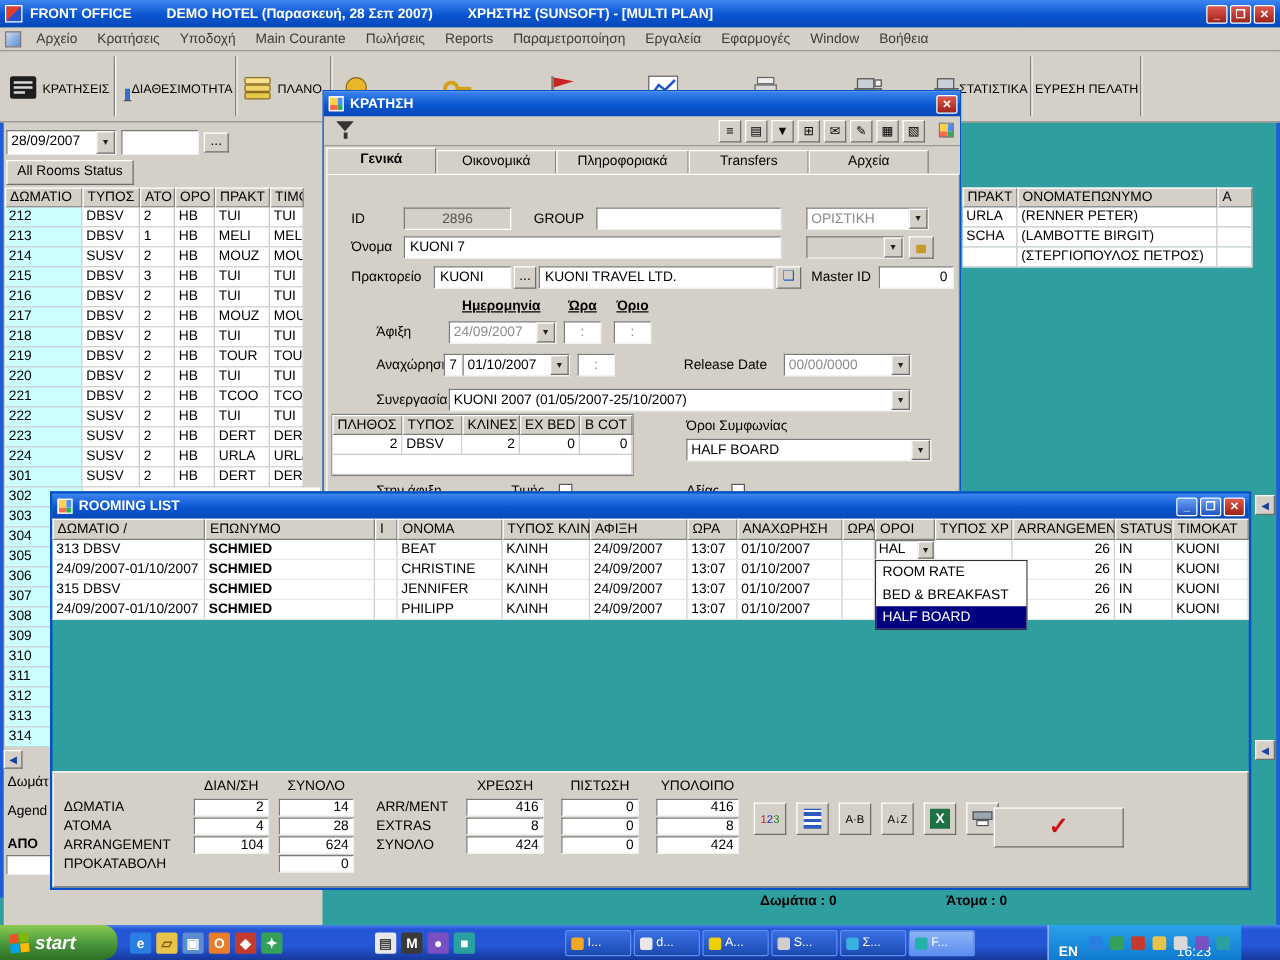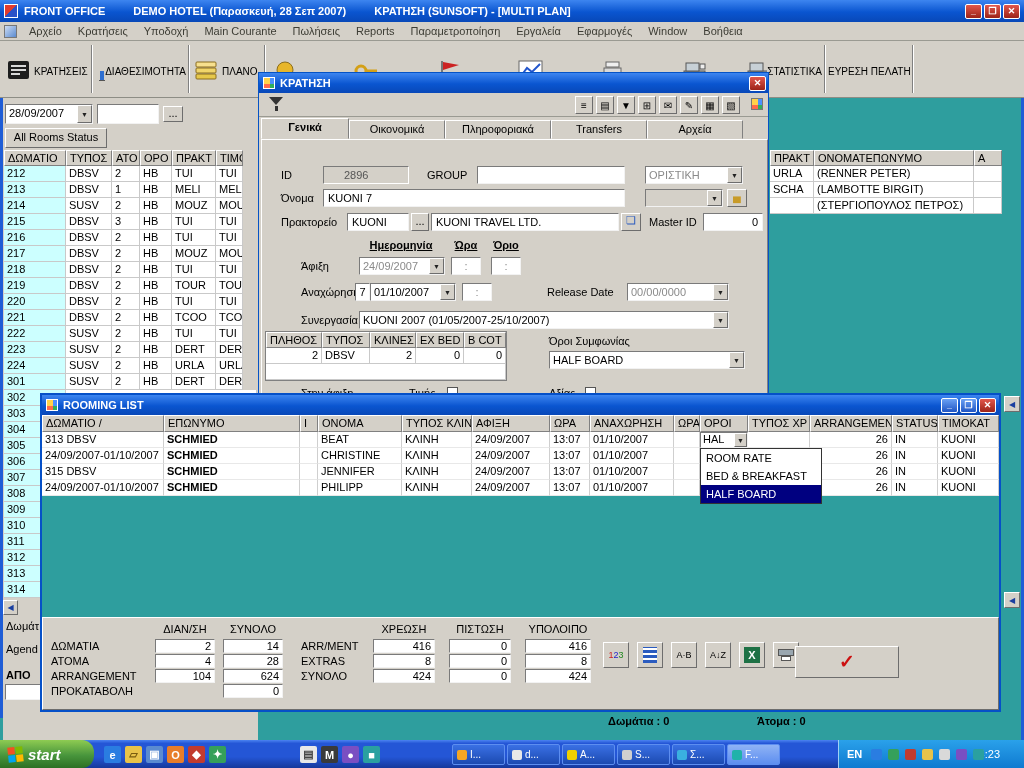--- a/index.html
+++ b/index.html
@@ -54,21 +54,21 @@
 
 <div id="screen">
 
   <div class="abs" style="left:0;top:22;width:3px;height:718px;background:#1f5dd6"></div>
   <div class="abs" style="left:1021px;top:22px;width:3px;height:718px;background:#1f5dd6"></div>
 
   <div class="abs titlebar" style="left:0;top:0;width:1024px;height:22px;padding:0 4px">
     <div style="width:14px;height:14px;background:linear-gradient(135deg,#e23c2e 50%,#2a52c8 50%);border:1px solid #fff;margin-right:6px"></div>
     <span>FRONT OFFICE</span>
     <span style="margin-left:28px">DEMO HOTEL (Παρασκευή, 28 Σεπ 2007)</span>
-    <span style="margin-left:28px">ΚΡΑΤΗΣΗ (SUNSOFT) - [MULTI PLAN]</span>
+    <span style="margin-left:28px">ΧΡΗΣΤΗΣ (SUNSOFT) - [MULTI PLAN]</span>
     <div style="margin-left:auto;display:flex;gap:2px">
       <div class="tbtn">_</div>
       <div class="tbtn">❐</div>
       <div class="tbtn">✕</div>
     </div>
   </div>
 
   <div class="abs gray" style="left:0;top:22px;width:1024px;height:19px;border-bottom:1px solid #9a9a92;display:flex;align-items:center;padding-left:4px">
     <div style="width:13px;height:13px;border:1px solid #777;background:linear-gradient(135deg,#cddcf3,#5b8bd0);margin-right:4px"></div>
 
@@ -473,21 +473,21 @@
     <div>
       <div class="tab active" style="left:2px;top:45px;width:88px">Γενικά</div>
       <div class="tab" style="left:90px;top:47px;width:96px">Οικονομικά</div>
       <div class="tab" style="left:186px;top:47px;width:106px">Πληροφοριακά</div>
       <div class="tab" style="left:292px;top:47px;width:96px">Transfers</div>
       <div class="tab" style="left:388px;top:47px;width:96px">Αρχεία</div>
     </div>
     <div class="abs" style="left:2px;top:66px;width:507px;height:264px;border:1px solid;border-color:#fff #808080 #808080 #fff"></div>
 
     <span class="fld-lbl" style="left:22px;top:96px">ID</span>
-    <div class="abs sunken-gray" style="left:64px;top:93px;width:86px;height:18px;text-align:left;padding:2px 20px;color:#555">2896</div>
+    <div class="abs sunken-gray" style="left:64px;top:93px;width:86px;height:18px;text-align:center;padding:2px 4px;color:#555">2896</div>
     <span class="fld-lbl" style="left:168px;top:96px">GROUP</span>
     <div class="abs sunken" style="left:218px;top:93px;width:148px;height:18px"></div>
     <div class="abs combo" style="left:386px;top:93px;width:98px;height:18px">
       <span class="val dim">ΟΡΙΣΤΙΚΗ</span>
         <span class="carr">▼</span>
     </div>
 
     <span class="fld-lbl" style="left:22px;top:119px">Όνομα</span>
     <div class="abs sunken" style="left:64px;top:116px;width:302px;height:18px;padding:2px 4px">KUONI 7</div>
     <div class="abs combo" style="left:386px;top:116px;width:78px;height:18px;background:#D4D0C8">
@@ -784,21 +784,21 @@
           <span>Σ...</span>
         </div>
 
         <div class="task" style="left: 727px; background: linear-gradient(rgb(143, 179, 245), rgb(93, 142, 240));">
           <div class="ic" style="background: rgb(32, 178, 170);"></div>
           <span>F...</span>
         </div>
 
     </div>
 
-    <div class="abs" style="left:838px;top:0;width:186px;height:28px;background:linear-gradient(180deg,#2aa1ea,#0f7ad0);border-left:1px solid #9fd0f5;display:flex;align-items:center">
+    <div class="abs" style="left:838px;top:0;width:155px;height:28px;background:linear-gradient(180deg,#2aa1ea,#0f7ad0);border-left:1px solid #9fd0f5;display:flex;align-items:flex-end">
       <span style="color:#fff;font-weight:bold;margin-left:8px">EN</span>
       <div class="tray-ic" style="left:32px;background:#2a7de1"></div>
       <div class="tray-ic" style="left:49px;background:#35a05a"></div>
       <div class="tray-ic" style="left:66px;background:#c23b2e"></div>
       <div class="tray-ic" style="left:83px;background:#e8c34a"></div>
       <div class="tray-ic" style="left:100px;background:#d9d9d9"></div>
       <div class="tray-ic" style="left:117px;background:#7a4fc2"></div>
       <div class="tray-ic" style="left:134px;background:#2aa0a0"></div>
       <span style="color:#fff;margin-left:auto;margin-right:24px">16:23</span>
     </div>

